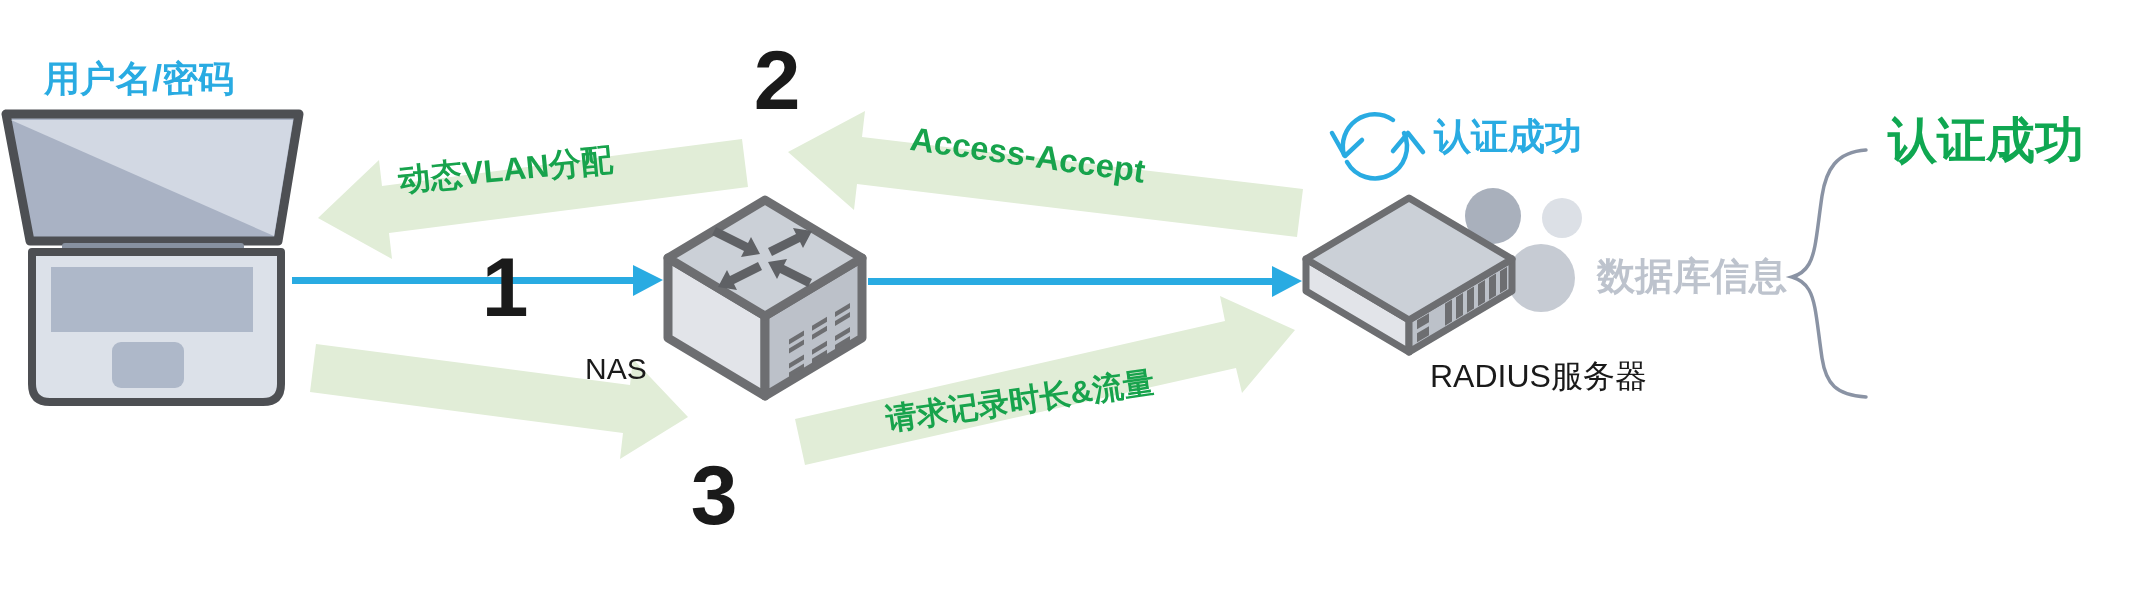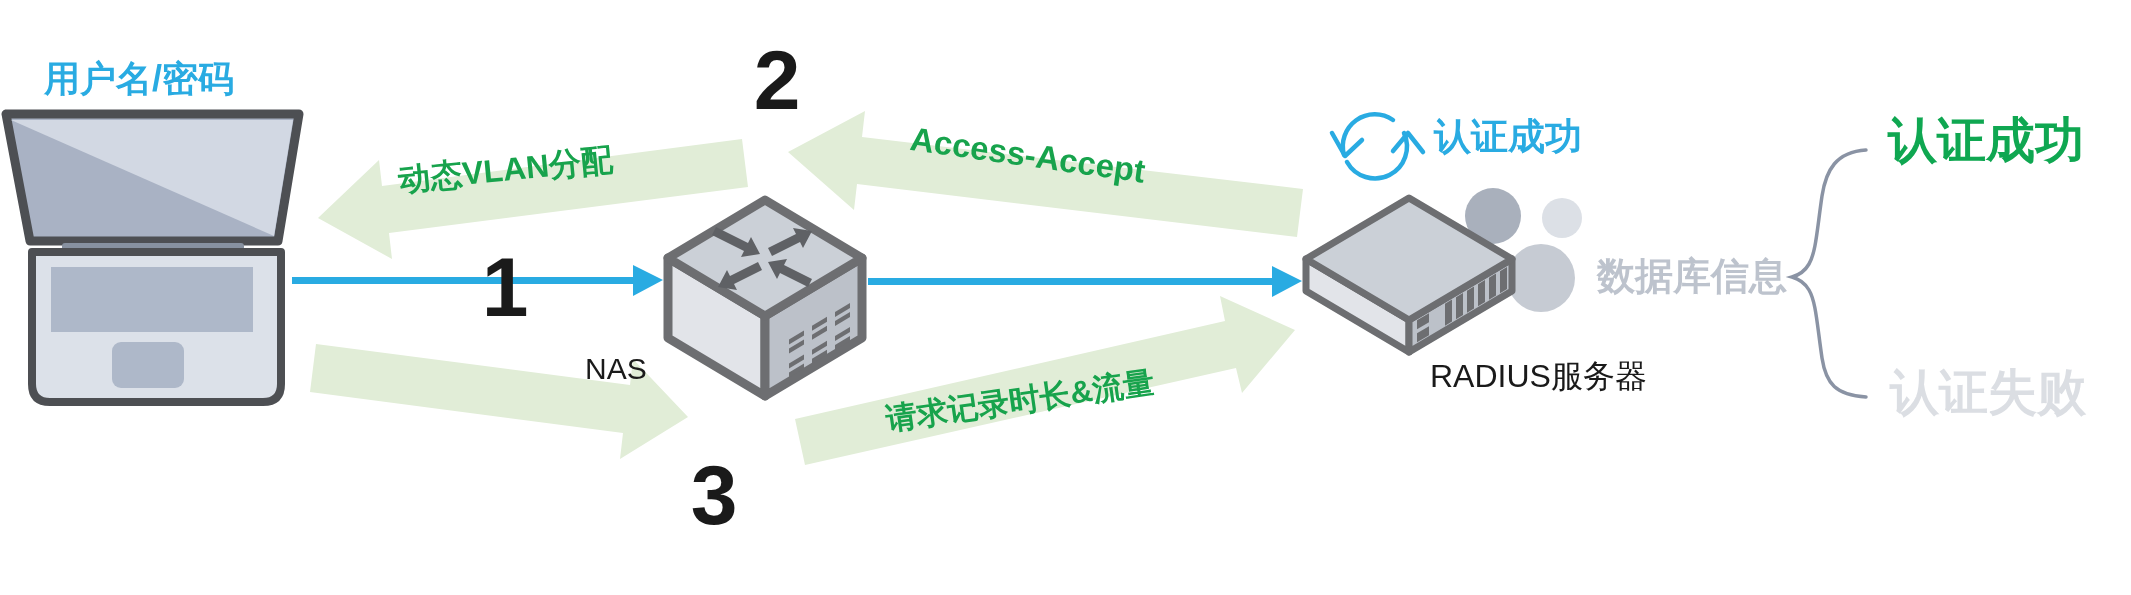--- a/index.html
+++ b/index.html
@@ -115,19 +115,18 @@
   <div class="lbl t-num t-num1">1</div>
   <div class="lbl t-num t-num2">2</div>
   <div class="lbl t-num t-num3">3</div>
 
   <div class="lbl t-nas">NAS</div>
   <div class="lbl t-radius">RADIUS服务器</div>
   <div class="lbl t-identity">认证成功</div>
   <div class="lbl t-db">数据库信息</div>
 
   <div class="lbl t-success">认证成功</div>
-  <div class="lbl t-fail">认证失败</div>
 
   <div class="lbl t-flow t-vlan">动态VLAN分配</div>
   <div class="lbl t-flow t-accept">Access-Accept</div>
   <div class="lbl t-flow t-acct">请求记录时长&amp;流量</div>
 
 </div>
 
 </body></html>

